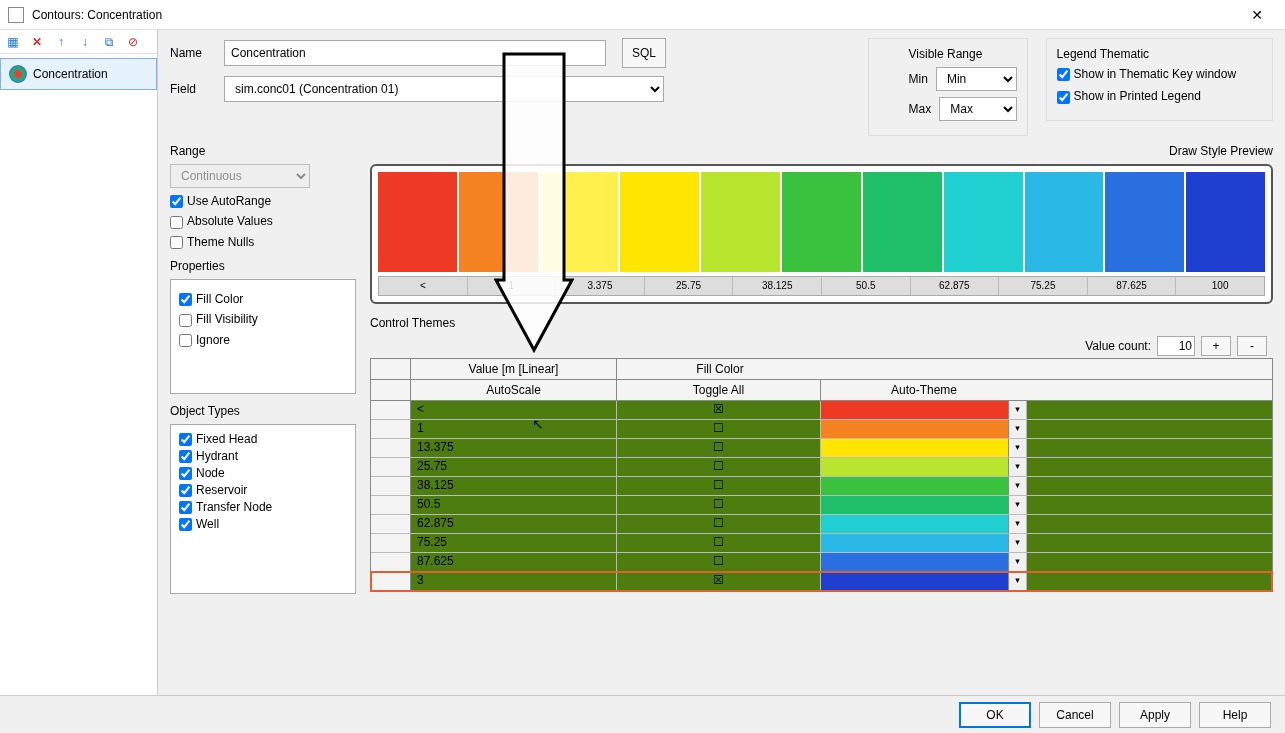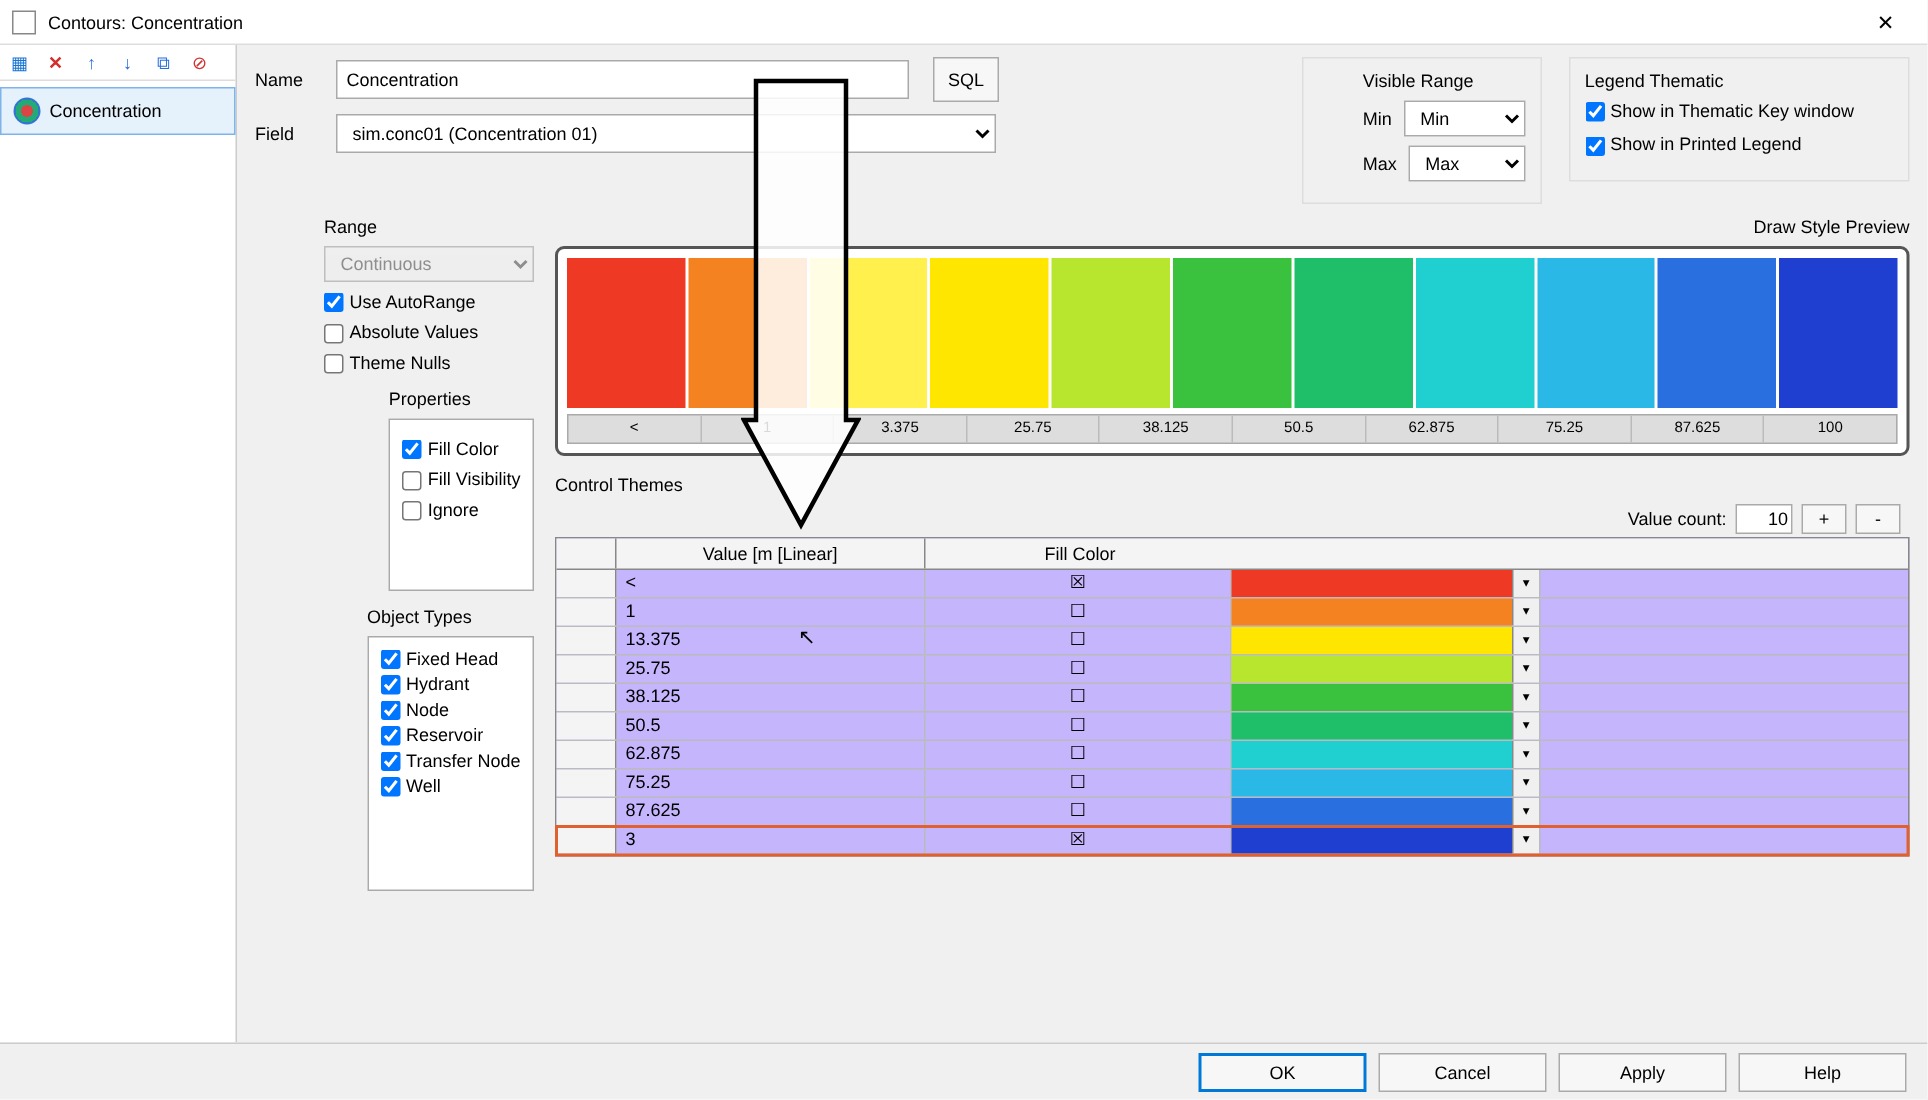--- a/index.html
+++ b/index.html
@@ -34,21 +34,21 @@
 
 .fieldset { border: 1px solid #ddd; padding: 8px 10px; background: #f0f0f0; }
 .fieldset-title { margin-bottom: 6px; }
 .visible-range { width: 160px; padding-left: 40px; }
 .visible-range .vr-row { display: flex; align-items: center; gap: 8px; margin-bottom: 6px; }
 .vr-select { width: 88px; height: 24px; }
 .legend-control { width: 230px; }
 .legend-control label { display: block; margin-bottom: 8px; }
 
 .panels { display: flex; gap: 14px; margin-top: 8px; }
-.left-col { width: 186px; display: flex; flex-direction: column; gap: 10px; align-items: flex-end; }
+.left-col { width: 186px; display: flex; flex-direction: column; gap: 10px; }
 .panel { }
 .panel-title { margin-bottom: 6px; }
 .panel-box { border: 1px solid #aaa; background: #fff; padding: 6px 8px; }
 .range-select { width: 140px; height: 24px; background: #eee; color: #666; }
 .chk-row { display: block; margin-top: 6px; }
 
 .right-col { flex: 1; }
 
 .preview-title { margin-bottom: 6px; text-align: right; }
 .preview-box { border: 2px solid #555; border-radius: 6px; background: #fff; padding: 6px; }
@@ -56,40 +56,40 @@
 .swatch { flex: 1; }
 .axis { display: flex; margin-top: 4px; background: #ddd; border: 1px solid #aaa; height: 20px; }
 .axis-tick { flex: 1; text-align: center; font-size: 10px; line-height: 18px; border-right: 1px solid #bbb; }
 .axis-tick:last-child { border-right: none; }
 
 .ranged-title { margin-top: 12px; margin-bottom: 6px; }
 .value-count-row { display: flex; justify-content: flex-end; align-items: center; gap: 6px; margin-bottom: 2px; padding-right: 6px; }
 .vc-input { width: 38px; text-align: right; border: 1px solid #aaa; padding: 2px; }
 .vc-btn { width: 30px; height: 20px; border: 1px solid #aaa; background: #f7f7f7; cursor: pointer; }
 
-.themes-table { border: 1px solid #888; background: #c4b5fd; }
+.themes-table { border: 1px solid #888; background: #4d7c0f; }
 .tt-head, .tt-sub { display: flex; border-bottom: 1px solid #888; background: #f4f4f4; }
 .tt-head > div, .tt-sub > div { border-right: 1px solid #888; padding: 3px 6px; text-align: center; }
 .tt-head > div:last-child, .tt-sub > div:last-child { border-right: none; }
 .col-handle { width: 40px; }
 .col-value { width: 206px; }
 .col-fix { width: 204px; }
 .col-fill { width: 206px; }
 .tt-row { display: flex; border-bottom: 1px solid #bbb; height: 19px; align-items: stretch; }
 .tt-row > div { border-right: 1px solid #bbb; padding: 1px 6px; }
 .tt-row > .col-handle { background: #f4f4f4; border-right: 1px solid #888; }
 .tt-row > .col-value { text-align: left; }
 .tt-row > .col-fix { text-align: center; }
 .tt-row > .col-fill { padding: 0; display: flex; }
 .color-cell { flex: 1; }
 .ddl { width: 18px; border-left: 1px solid #888; background: #f0f0f0; text-align: center; font-size: 9px; line-height: 17px; cursor: pointer; }
 .tt-row.sel { outline: 2px solid #e06030; outline-offset: -1px; }
 
 .footer { position: absolute; bottom: 0; left: 0; right: 0; height: 38px; border-top: 1px solid #ccc; background: #f0f0f0; display: flex; justify-content: flex-end; align-items: center; gap: 8px; padding: 0 14px; }
-.footer button { width: 112px; height: 26px; border: 1px solid #aaa; background: #f7f7f7; cursor: pointer; }
+.footer button { width: 72px; height: 26px; border: 1px solid #aaa; background: #f7f7f7; cursor: pointer; }
 .footer button.primary { border: 2px solid #0078d7; }
 
 .big-arrow { position: absolute; left: 494px; top: 50px; pointer-events: none; z-index: 50; }
 .cursor-ptr { position: absolute; left: 532px; top: 416px; font-size: 14px; pointer-events: none; z-index: 51; }
 
 input[type=checkbox] { margin-right: 4px; vertical-align: middle; }
 </style>
 </head>
 <body>
 
@@ -227,20 +227,26 @@
           <button class="vc-btn">+</button>
           <button class="vc-btn">-</button>
         </div>
 
         <div class="themes-table">
           <div class="tt-head">
             <div class="col-handle"></div>
             <div class="col-value">Value [m   [Linear]</div>
             <div class="col-fill">Fill Color</div>
           </div>
+          <div class="tt-sub">
+            <div class="col-handle"></div>
+            <div class="col-value">AutoScale</div>
+            <div class="col-fix">Toggle All</div>
+            <div class="col-fill">Auto-Theme</div>
+          </div>
           <div id="tt-body">
               <div class="tt-row">
                 <div class="col-handle"></div>
                 <div class="col-value">&lt;</div>
                 <div class="col-fix">☒</div>
                 <div class="col-fill">
                   <div class="color-cell" style="background:#ee3a24"></div>
                   <div class="ddl">▾</div>
                 </div>
               </div>

